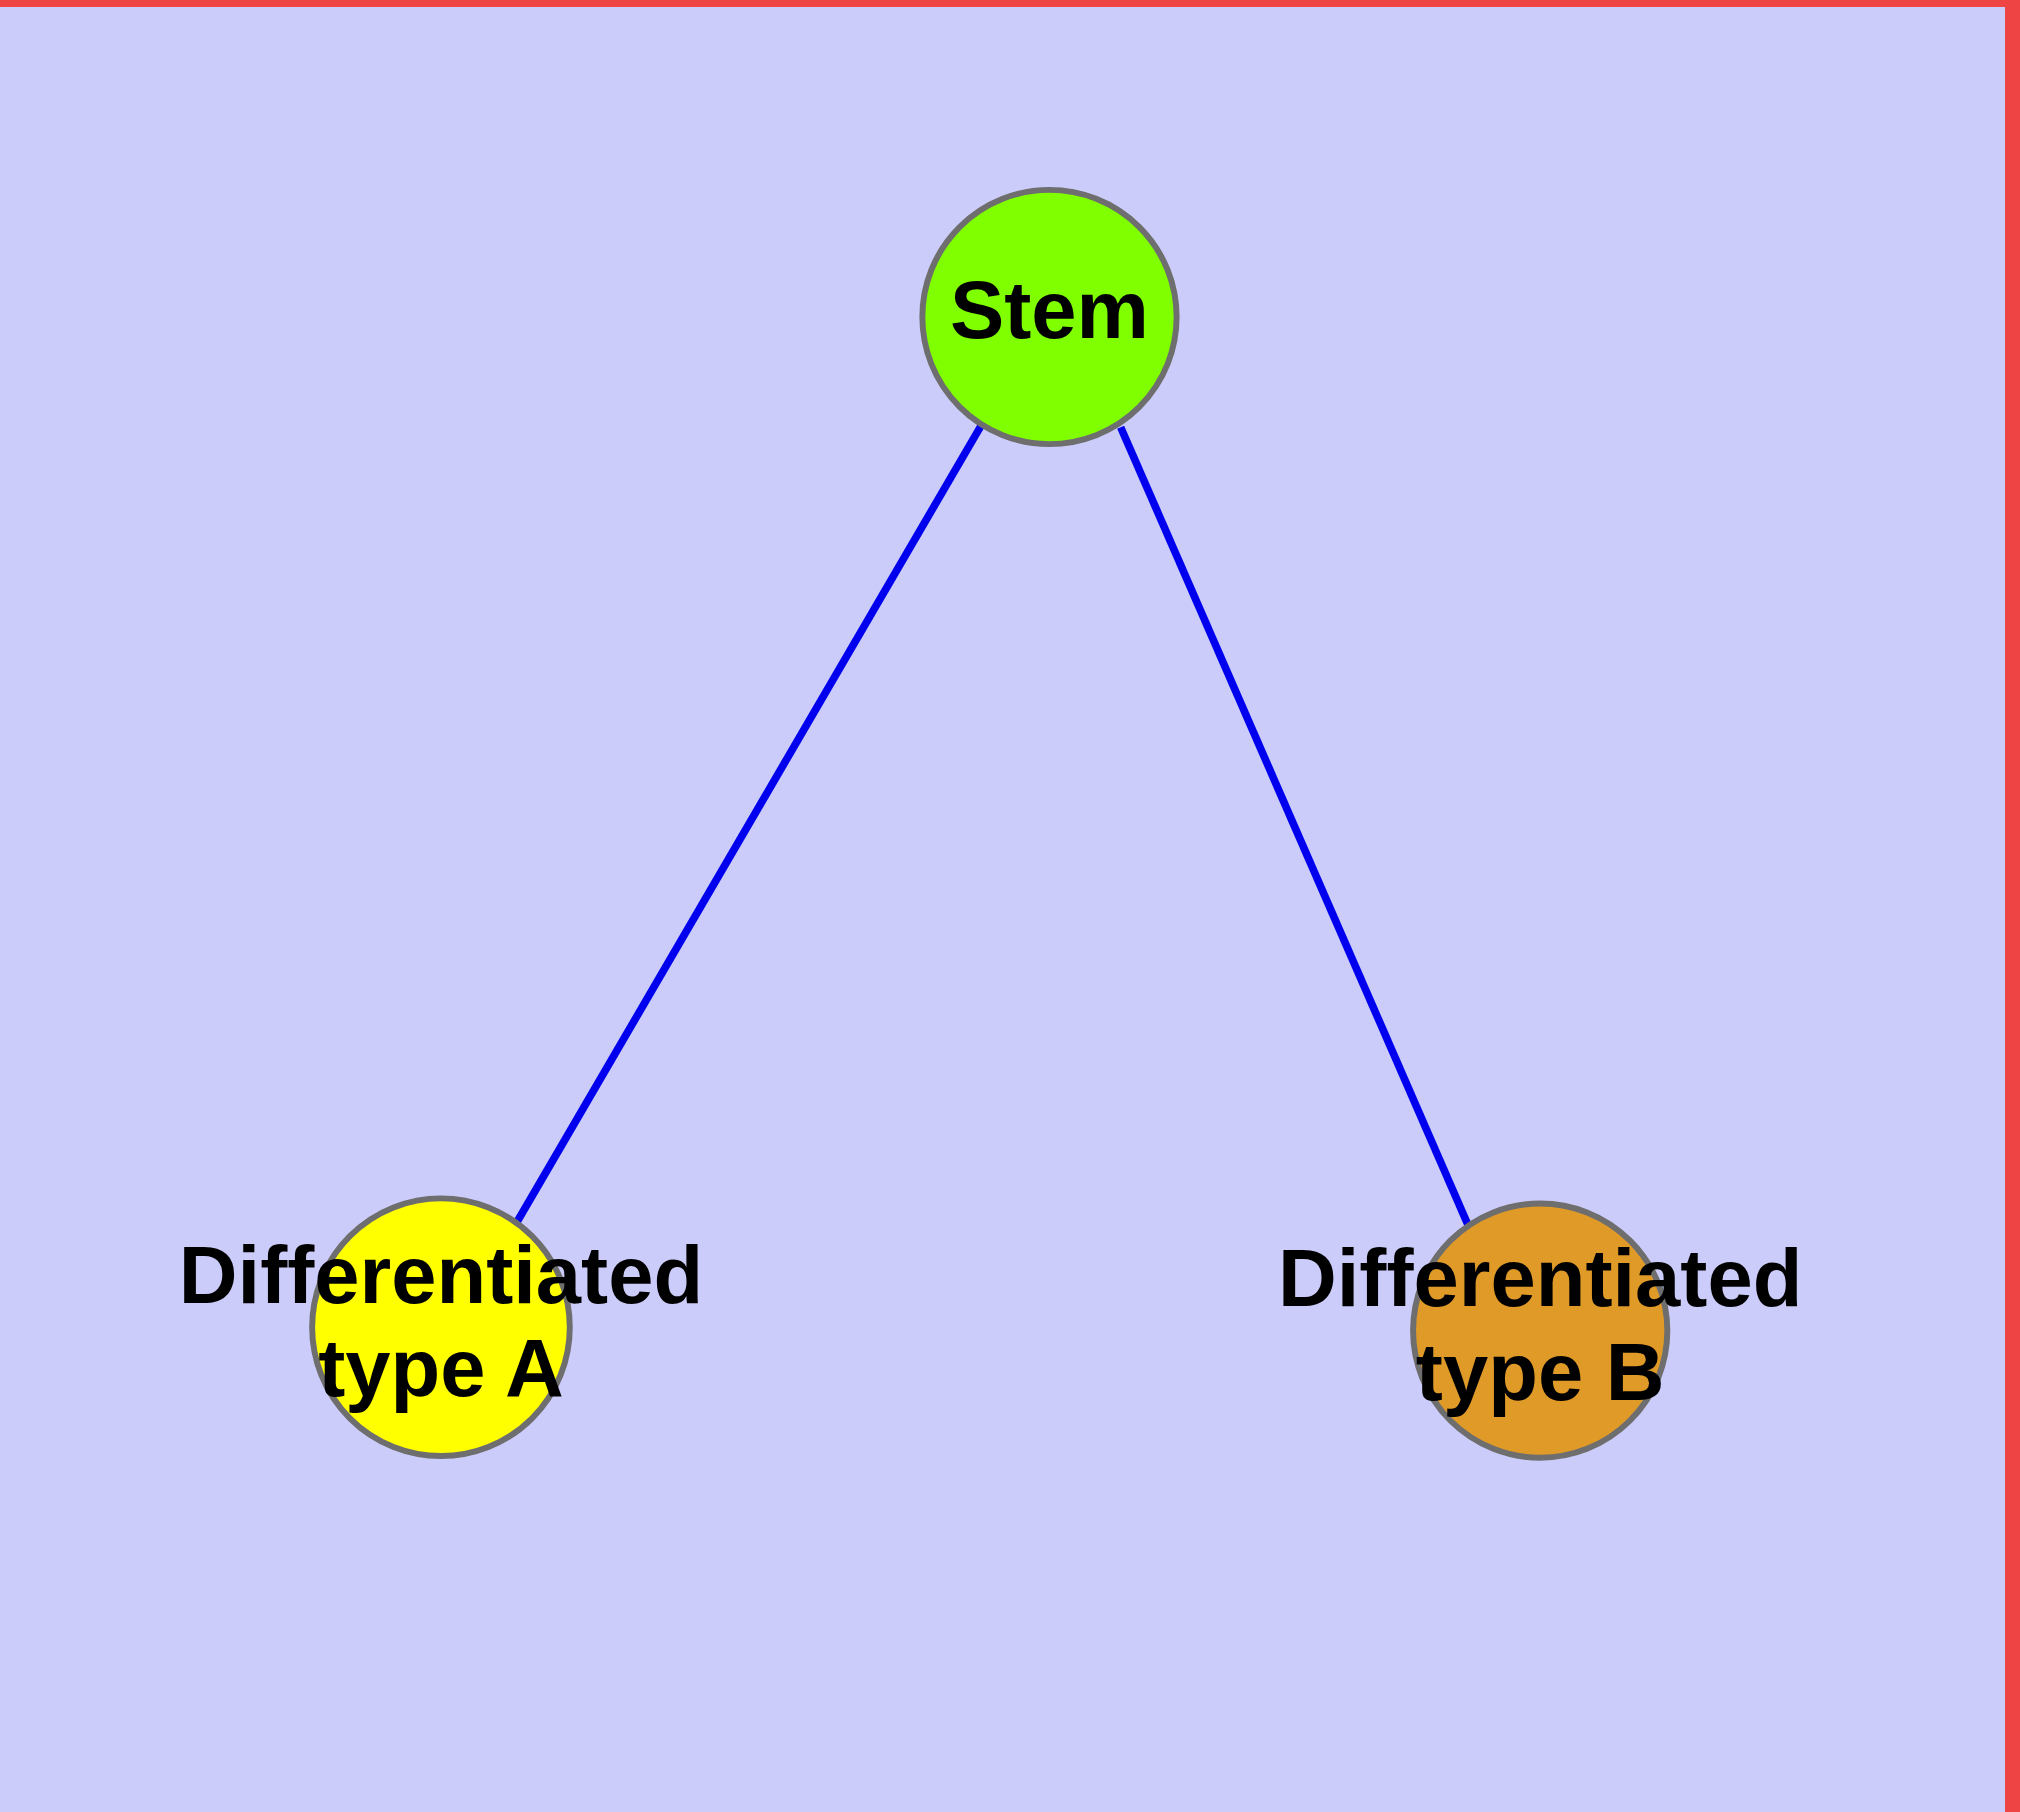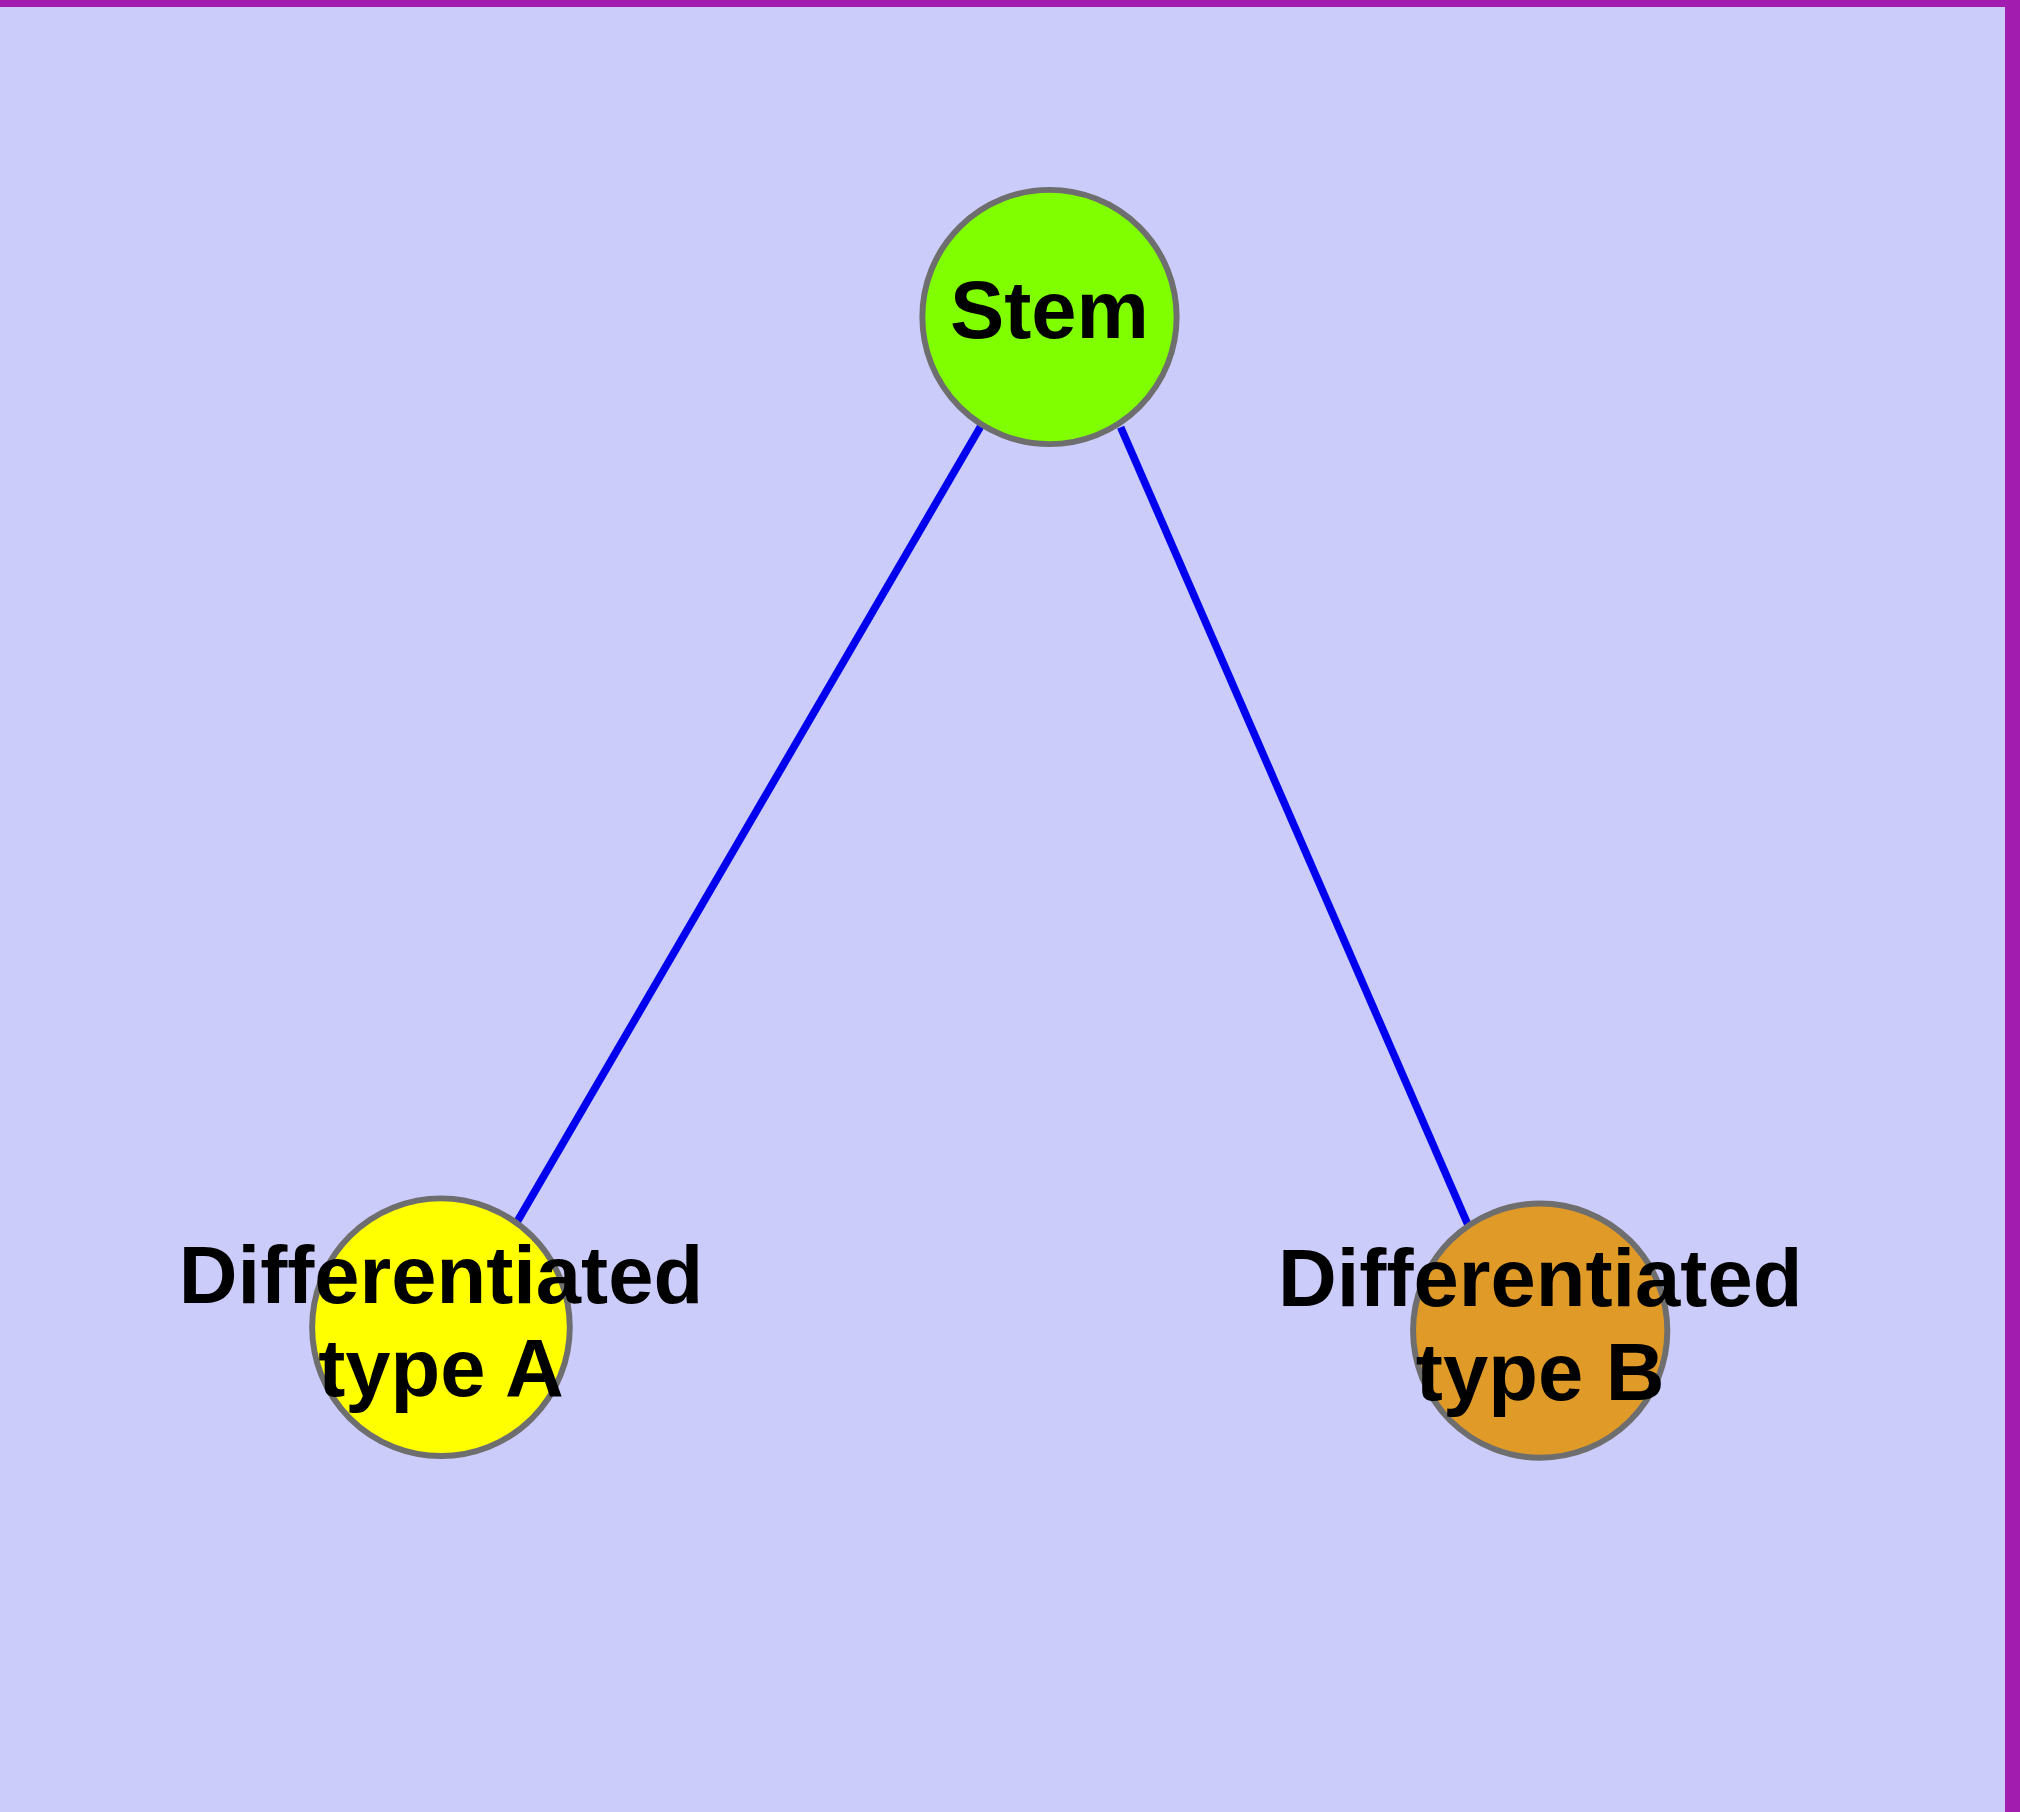--- a/index.html
+++ b/index.html
@@ -11,21 +11,21 @@
   body {
     width: 2021px;
     height: 1812px;
     overflow: hidden;
     font-family: "Liberation Sans", sans-serif;
   }
   #diagram-root {
     position: relative;
     width: 2021px;
     height: 1812px;
-    background: #a21caf;
+    background: #ef4444;
   }
   #canvas-surface {
     position: absolute;
     left: 0;
     top: 6.8px;
     width: 2005px;
     height: 1805px;
     background: #ccccfb;
   }
   #graph-svg {

